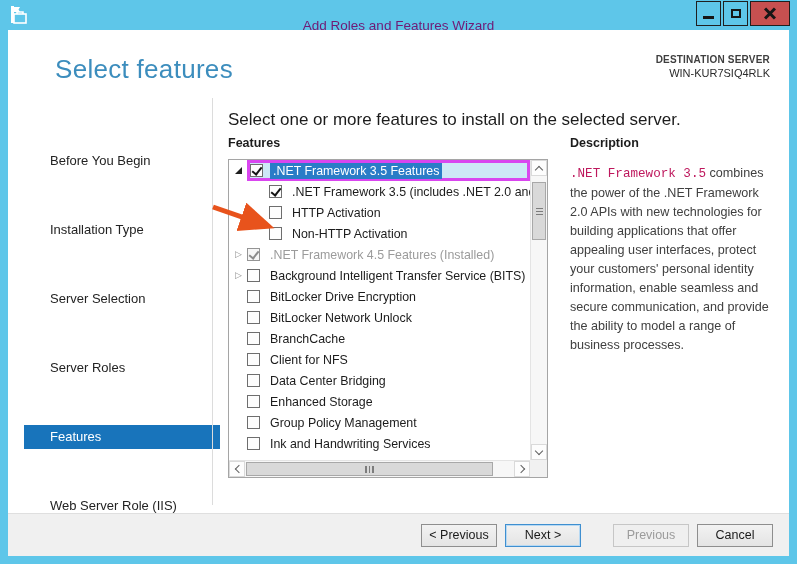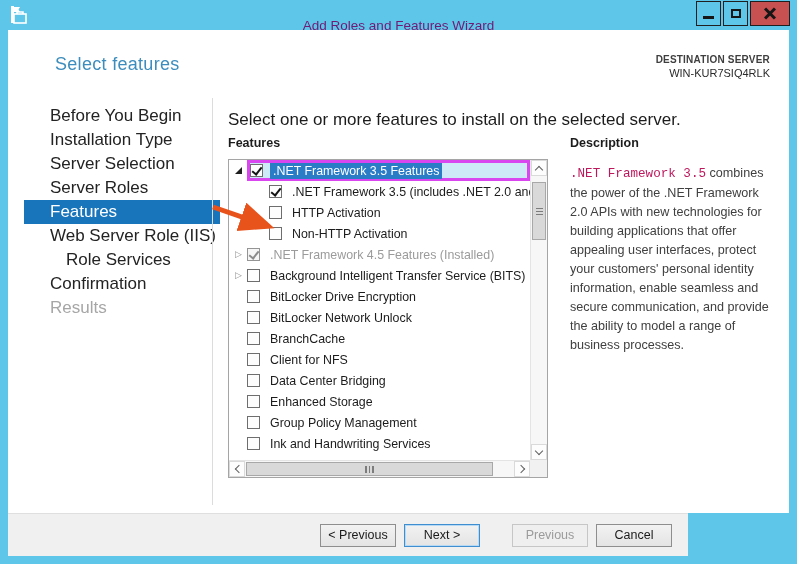--- a/index.html
+++ b/index.html
@@ -20,27 +20,27 @@
   .wbtn.min,.wbtn.max{width:25px;background:var(--titlebar);margin-right:2px;}
   .wbtn.close{width:40px;background:var(--close);}
   .glyph-min{width:11px;height:3px;background:#161616;margin-top:8px;}
   .glyph-max{width:10px;height:9px;border:2px solid #161616;background:transparent;}
   .glyph-x{position:relative;width:14px;height:14px;}
   .glyph-x i{position:absolute;left:0;top:5.5px;width:14px;height:3px;background:#161616;}
   .glyph-x i:first-child{transform:rotate(45deg);}
   .glyph-x i:last-child{transform:rotate(-45deg);}
   
   .content{position:absolute;left:8px;top:30px;width:781px;height:483px;background:#fff;}
-  .page-h1{position:absolute;left:47px;top:24px;font-size:18px;font-weight:300;color:var(--heading);letter-spacing:.3px;}
+  .page-h1{position:absolute;left:47px;top:24px;font-size:26px;font-weight:300;color:var(--heading);letter-spacing:.3px;}
   .dest{position:absolute;right:19px;top:24px;text-align:right;}
   .dest-label{font-size:10px;font-weight:700;color:#3f3f3f;letter-spacing:.2px;}
   .dest-name{font-size:11px;color:#2b2b2b;margin-top:2px;}
   
   .sidebar{position:absolute;left:16px;top:74px;width:196px;}
-  .side-item{height:24px;line-height:24px;padding-left:26px;font-size:17px;color:#232323;cursor:pointer;white-space:nowrap;}
+  .side-item{height:24px;line-height:24px;padding-left:26px;font-size:13px;color:#232323;cursor:pointer;white-space:nowrap;margin-top:45px;}
   .side-item.selected{background:var(--side-sel);color:#fff;}
   .side-item.indent1{padding-left:42px;}
   .side-item.disabled{color:#a6a6a6;cursor:default;}
   .divider{position:absolute;left:204px;top:68px;width:1px;height:407px;background:#dcdcdc;}
   
   .instruction{position:absolute;left:220px;top:80px;font-size:17px;color:#1c1c1c;margin:0;}
   .features-label{position:absolute;left:220px;top:106px;font-size:12.5px;font-weight:700;color:#1c1c1c;}
   .tree{position:absolute;left:220px;top:129px;width:320px;height:319px;border:1px solid #a5a5a5;background:#fff;}
   .rows{position:absolute;left:0;top:0;right:17px;bottom:17px;overflow:hidden;}
   .trow{position:relative;display:flex;align-items:center;height:21px;padding-left:3px;cursor:pointer;}
@@ -76,21 +76,21 @@
   .chev.l{transform:rotate(135deg);margin-left:3px;}
   .chev.r{transform:rotate(-45deg);margin-right:3px;}
   
   .desc{position:absolute;left:562px;top:106px;width:208px;}
   .desc-title{font-size:12.5px;font-weight:700;color:#1c1c1c;margin-bottom:14px;}
   .desc-text{font-size:12.6px;line-height:19px;color:#404040;margin:0;}
   .desc-lead{color:#be185d;font-family:Liberation Mono, monospace;}
   
   .arrow-overlay{position:absolute;left:195px;top:168px;width:90px;height:40px;pointer-events:none;}
   
-  .footer{position:absolute;left:8px;top:513px;width:680px;height:43px;background:var(--footer);border-top:1px solid #dfdfdf;display:flex;align-items:center;justify-content:flex-end;padding-right:16px;}
+  .footer{position:absolute;left:8px;top:513px;width:781px;height:43px;background:var(--footer);border-top:1px solid #dfdfdf;display:flex;align-items:center;justify-content:flex-end;padding-right:16px;}
   .btn{width:76px;height:23px;margin-left:8px;background:linear-gradient(#f2f2f2,#e4e4e4);border:1px solid #8e8e8e;font-size:12.5px;color:#1a1a1a;cursor:pointer;padding:0;}
   .btn.default{border:1px solid #3f8fd0;box-shadow:inset 0 0 0 1px #b7d9f3;}
   .btn.disabled{background:#efefef;border:1px solid #c6c6c6;color:#9b9b9b;cursor:default;margin-left:32px;}
 </style>
 </head>
 <body>
 
 <div class="window">
 
   <div class="titlebar">

